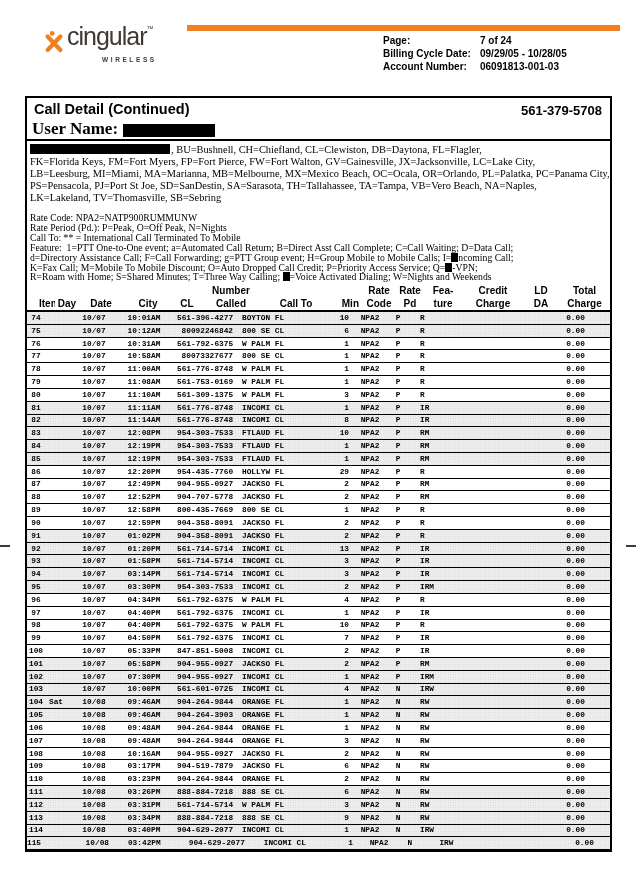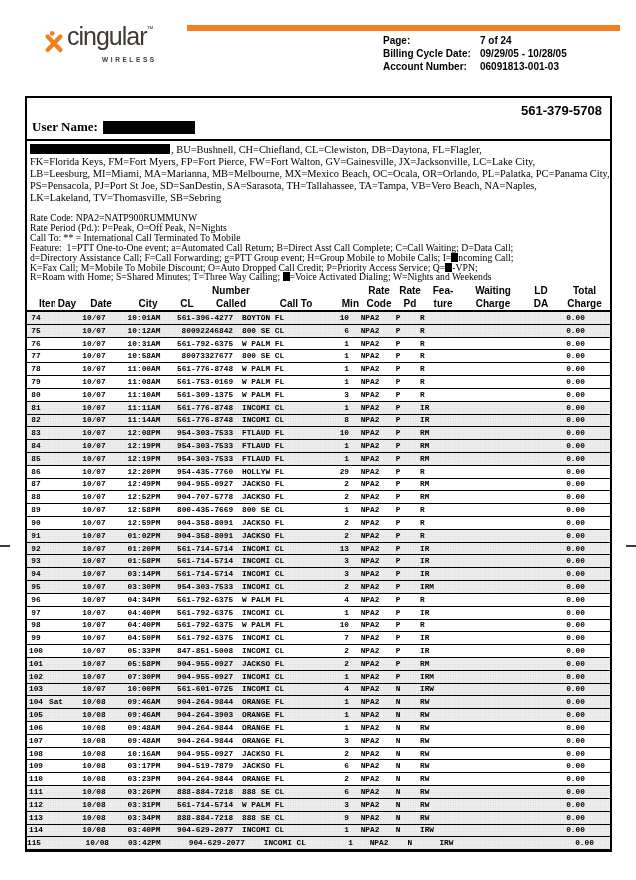--- a/index.html
+++ b/index.html
@@ -23,21 +23,21 @@
 
   
   .main-box{
     position:absolute;left:25px;top:96px;width:587px;height:756px;
     border:2px solid #000;box-sizing:border-box;
     display:flex;flex-direction:column;background:#fff;
   }
   .title-row{position:relative;height:41px;border-bottom:2px solid #000;flex:0 0 auto;}
   .cd-title{position:absolute;left:7px;top:3px;font-size:14.5px;font-weight:bold;}
   .cd-phone{position:absolute;right:8px;top:5px;font-size:13px;font-weight:bold;}
-  .user-row{position:absolute;left:5px;top:21px;font-family:"Liberation Serif",serif;font-weight:bold;font-size:13px;}
+  .user-row{position:absolute;left:5px;top:21px;font-family:"Liberation Serif",serif;font-weight:bold;font-size:17px;}
   .user-redact{display:inline-block;width:92px;height:13px;background:#000;margin-left:5px;vertical-align:-3px;}
 
   
   .legend{flex:0 0 63px;padding:3px 2px 0 3px;box-sizing:border-box;
     font-family:"Liberation Serif",serif;font-size:10.4px;line-height:11.9px;white-space:pre;overflow:hidden;}
   .legend-redact{display:inline-block;width:140px;height:10px;background:#000;vertical-align:-1px;margin-right:1px;}
 
   
   .rate-info{flex:0 0 78px;padding:9px 2px 0 3px;box-sizing:border-box;
     font-family:"Liberation Serif",serif;font-size:9.7px;line-height:9.9px;white-space:pre;overflow:hidden;}
@@ -117,20 +117,21 @@
       <span class="meta-value">09/29/05 - 10/28/05</span>
     </div>
     <div class="meta-row">
       <span class="meta-label">Account Number:</span>
       <span class="meta-value">06091813-001-03</span>
     </div>
   </div>
 
   <div class="main-box">
     <div class="title-row">
+      <div class="cd-title">Call Detail (Continued)</div>
       <div class="cd-phone">561-379-5708</div>
       <div class="user-row">
         <span>User Name:</span><span class="user-redact"></span>
       </div>
     </div>
 
     <div class="legend"><div class="legend-line"><span class="legend-redact"></span><span>, BU=Bushnell, CH=Chiefland, CL=Clewiston, DB=Daytona, FL=Flagler,</span></div><div class="legend-line"><span>FK=Florida Keys, FM=Fort Myers, FP=Fort Pierce, FW=Fort Walton, GV=Gainesville, JX=Jacksonville, LC=Lake City,</span></div><div class="legend-line"><span>LB=Leesburg, MI=Miami, MA=Marianna, MB=Melbourne, MX=Mexico Beach, OC=Ocala, OR=Orlando, PL=Palatka, PC=Panama City,</span></div><div class="legend-line"><span>PS=Pensacola, PJ=Port St Joe, SD=SanDestin, SA=Sarasota, TH=Tallahassee, TA=Tampa, VB=Vero Beach, NA=Naples,</span></div><div class="legend-line"><span>LK=Lakeland, TV=Thomasville, SB=Sebring</span></div></div>
     <div class="rate-info"><div class="rate-line"><span>Rate Code: NPA2=NATP900RUMMUNW</span></div><div class="rate-line"><span>Rate Period (Pd.): P=Peak, O=Off Peak, N=Nights</span></div><div class="rate-line"><span>Call To: ** = International Call Terminated To Mobile</span></div><div class="rate-line"><span>Feature:  1=PTT One-to-One event; a=Automated Call Return; B=Direct Asst Call Complete; C=Call Waiting; D=Data Call;</span></div><div class="rate-line"><span>d=Directory Assistance Call; F=Call Forwarding; g=PTT Group event; H=Group Mobile to Mobile Calls; I=</span><span class="redact-sm"></span><span>ncoming Call;</span></div><div class="rate-line"><span>K=Fax Call; M=Mobile To Mobile Discount; O=Auto Dropped Call Credit; P=Priority Access Service; Q=</span><span class="redact-sm"></span><span>-VPN;</span></div><div class="rate-line"><span>R=Roam with Home; S=Shared Minutes; T=Three Way Calling; </span><span class="redact-sm"></span><span>=Voice Activated Dialing; W=Nights and Weekends</span></div></div>
     <div class="thead">
         <div class="th h-item">
@@ -171,21 +172,21 @@
         </div>
         <div class="th h-rate_pd">
           <div class="t1">Rate</div>
           <div class="t2">Pd</div>
         </div>
         <div class="th h-feature">
           <div class="t1">Fea-</div>
           <div class="t2">ture</div>
         </div>
         <div class="th h-airtime">
-          <div class="t1">Waiting</div>
+          <div class="t1">Credit</div>
           <div class="t2">Charge</div>
         </div>
         <div class="th h-ld_da">
           <div class="t1">LD</div>
           <div class="t2">DA</div>
         </div>
         <div class="th h-total">
           <div class="t1">Total</div>
           <div class="t2">Charge</div>
         </div>

